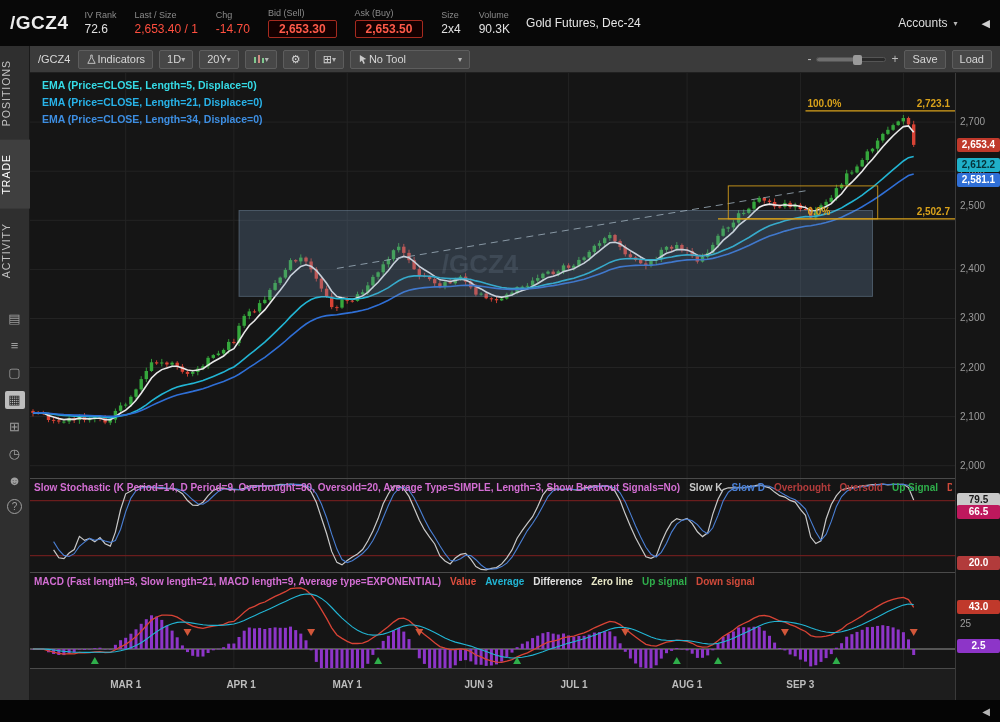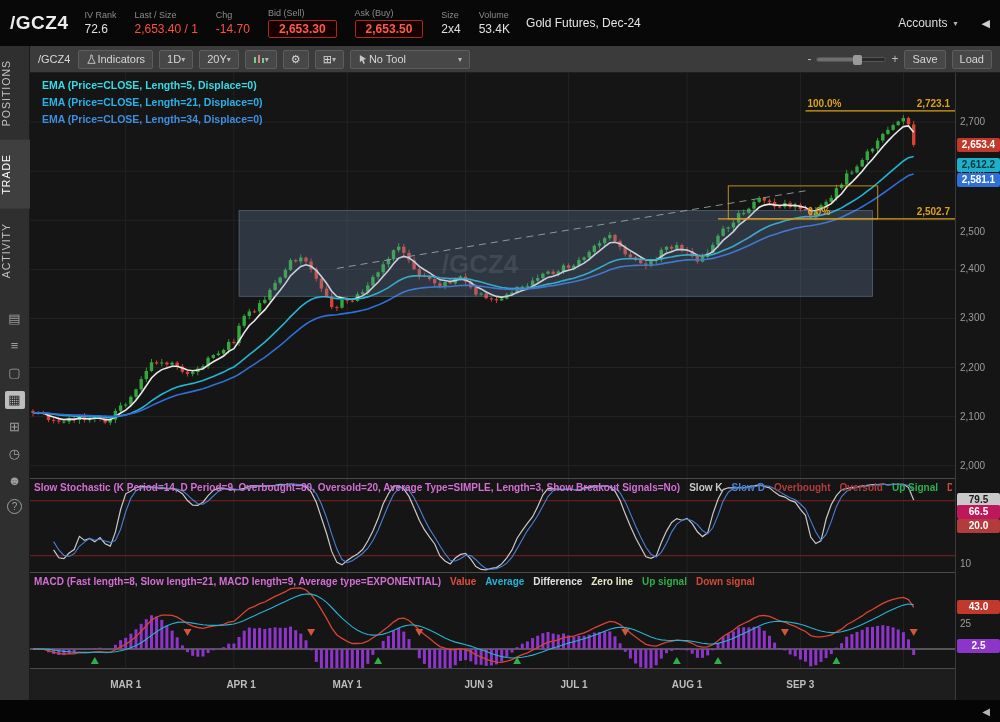--- a/index.html
+++ b/index.html
@@ -90,21 +90,21 @@
         <div class="qf">
           <div class="qf-label">Ask (Buy)</div>
           <div class="qf-value boxed">2,653.50</div>
         </div>
         <div class="qf">
           <div class="qf-label">Size</div>
           <div class="qf-value ">2x4</div>
         </div>
         <div class="qf">
           <div class="qf-label">Volume</div>
-          <div class="qf-value ">53.4K</div>
+          <div class="qf-value ">90.3K</div>
         </div>
       </div>
     <div id="contract-desc">Gold Futures, Dec-24</div>
     <div class="spacer"></div>
     <div id="accounts">
       <span>Accounts</span>
       <span class="chev">▾</span>
     </div>
     <div id="collapse-top">◀</div>
   </header>
@@ -786,36 +786,36 @@
       <div class="t-label" style="left: 295.15px;">MAY 1</div>
       <div class="t-label" style="left: 413.6px; margin-left: 13px;">JUN 3</div>
       <div class="t-label" style="left: 522px;">JUL 1</div>
       <div class="t-label" style="left: 635.05px;">AUG 1</div>
       <div class="t-label" style="left: 748.35px;">SEP 3</div>
       <div class="t-label" style="left: 851.35px; margin-top: 48px;">OCT 1</div>
     </div>
   <div id="axis-col">
       <div class="ax-tick" style="top: 43.0909px;">2,700</div>
       <div class="ax-tick" style="top: 92.1818px;">2,600</div>
-      <div class="ax-tick" style="top: 153px;">2,500</div>
+      <div class="ax-tick" style="top: 127px;">2,500</div>
       <div class="ax-tick" style="top: 190.364px;">2,400</div>
       <div class="ax-tick" style="top: 239.455px;">2,300</div>
       <div class="ax-tick" style="top: 288.545px;">2,200</div>
       <div class="ax-tick" style="top: 337.636px;">2,100</div>
       <div class="ax-tick" style="top: 386.727px;">2,000</div>
       <div class="ax-tick" style="top: 420.664px;">80</div>
       <div class="ax-tick" style="top: 484.833px;">10</div>
       <div class="ax-tick" style="top: 545.25px;">25</div>
       <div class="ax-tick" style="top: 569px;">0</div>
       <div class="ax-badge" style="background: rgb(192, 57, 43); color: rgb(255, 255, 255); top: 64.9673px;">2,653.4</div>
       <div class="ax-badge" style="background: rgb(31, 176, 201); color: rgb(6, 50, 58); top: 85.1927px;">2,612.2</div>
       <div class="ax-badge" style="background: rgb(47, 111, 214); color: rgb(255, 255, 255); top: 100.46px;">2,581.1</div>
       <div class="ax-badge" style="background: rgb(201, 201, 201); color: rgb(26, 26, 26); top: 420.122px;">79.5</div>
       <div class="ax-badge" style="background: #be185d; color: rgb(255, 255, 255); top: 432.039px;">66.5</div>
-      <div class="ax-badge" style="background: rgb(178, 59, 59); color: rgb(255, 255, 255); top: 446px;">20.0</div>
+      <div class="ax-badge" style="background: rgb(178, 59, 59); color: rgb(255, 255, 255); top: 483px;">20.0</div>
       <div class="ax-badge" style="background: rgb(192, 57, 43); color: rgb(255, 255, 255); top: 527.15px;">43.0</div>
       <div class="ax-badge" style="background: rgb(141, 53, 200); color: rgb(255, 255, 255); top: 565.625px;">2.5</div>
     </div>
 
   <div id="bottombar">
     <div id="bottom-collapse">◀</div>
   </div>
 
 </div>
 

